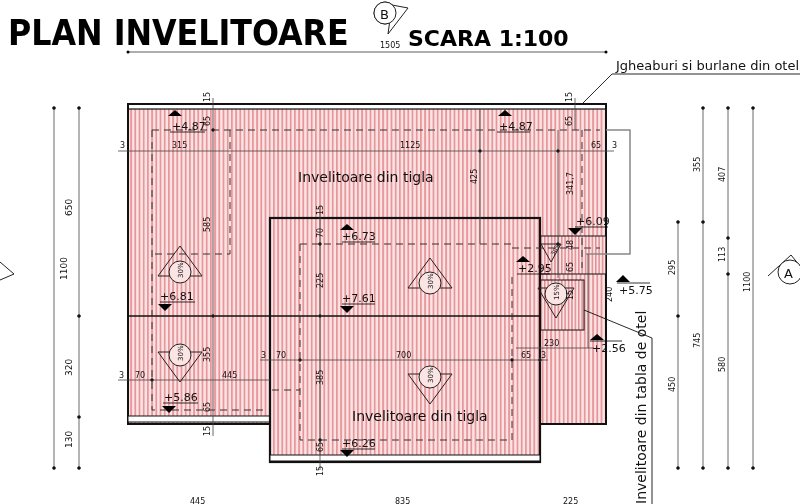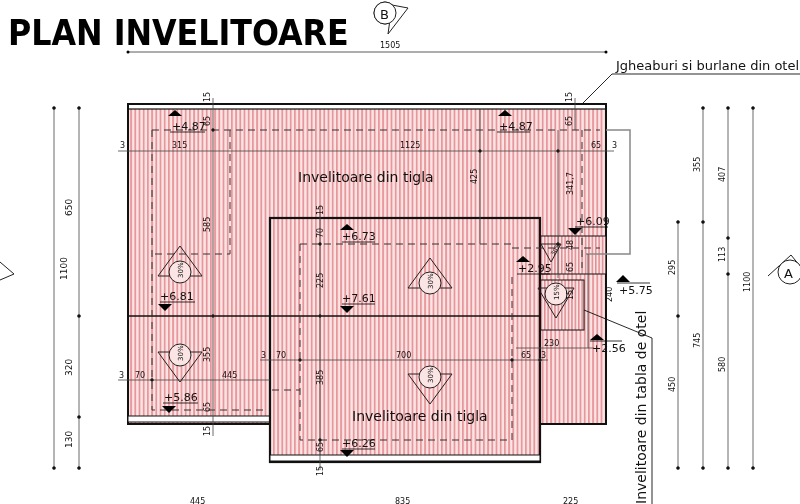--- a/index.html
+++ b/index.html
@@ -271,13 +271,14 @@
       <text x="298" y="182" font-size="14">Invelitoare din tigla</text>
       <text x="352" y="421" font-size="14">Invelitoare din tigla</text>
       <text x="616" y="70" font-size="13">Jgheaburi si burlane din otel</text>
       <text transform="translate(646,504) rotate(-90)" font-size="14">Invelitoare din tabla de otel</text>
       <text x="784" y="278" font-size="13">A</text>
       <text x="380" y="19" font-size="13">B</text>
     </g>
   </svg>
 
   <div id="main-title" class="title">PLAN INVELITOARE</div>
+  <div id="scale-title" class="title">SCARA 1:100</div>
 </div>
 
 </body></html>

